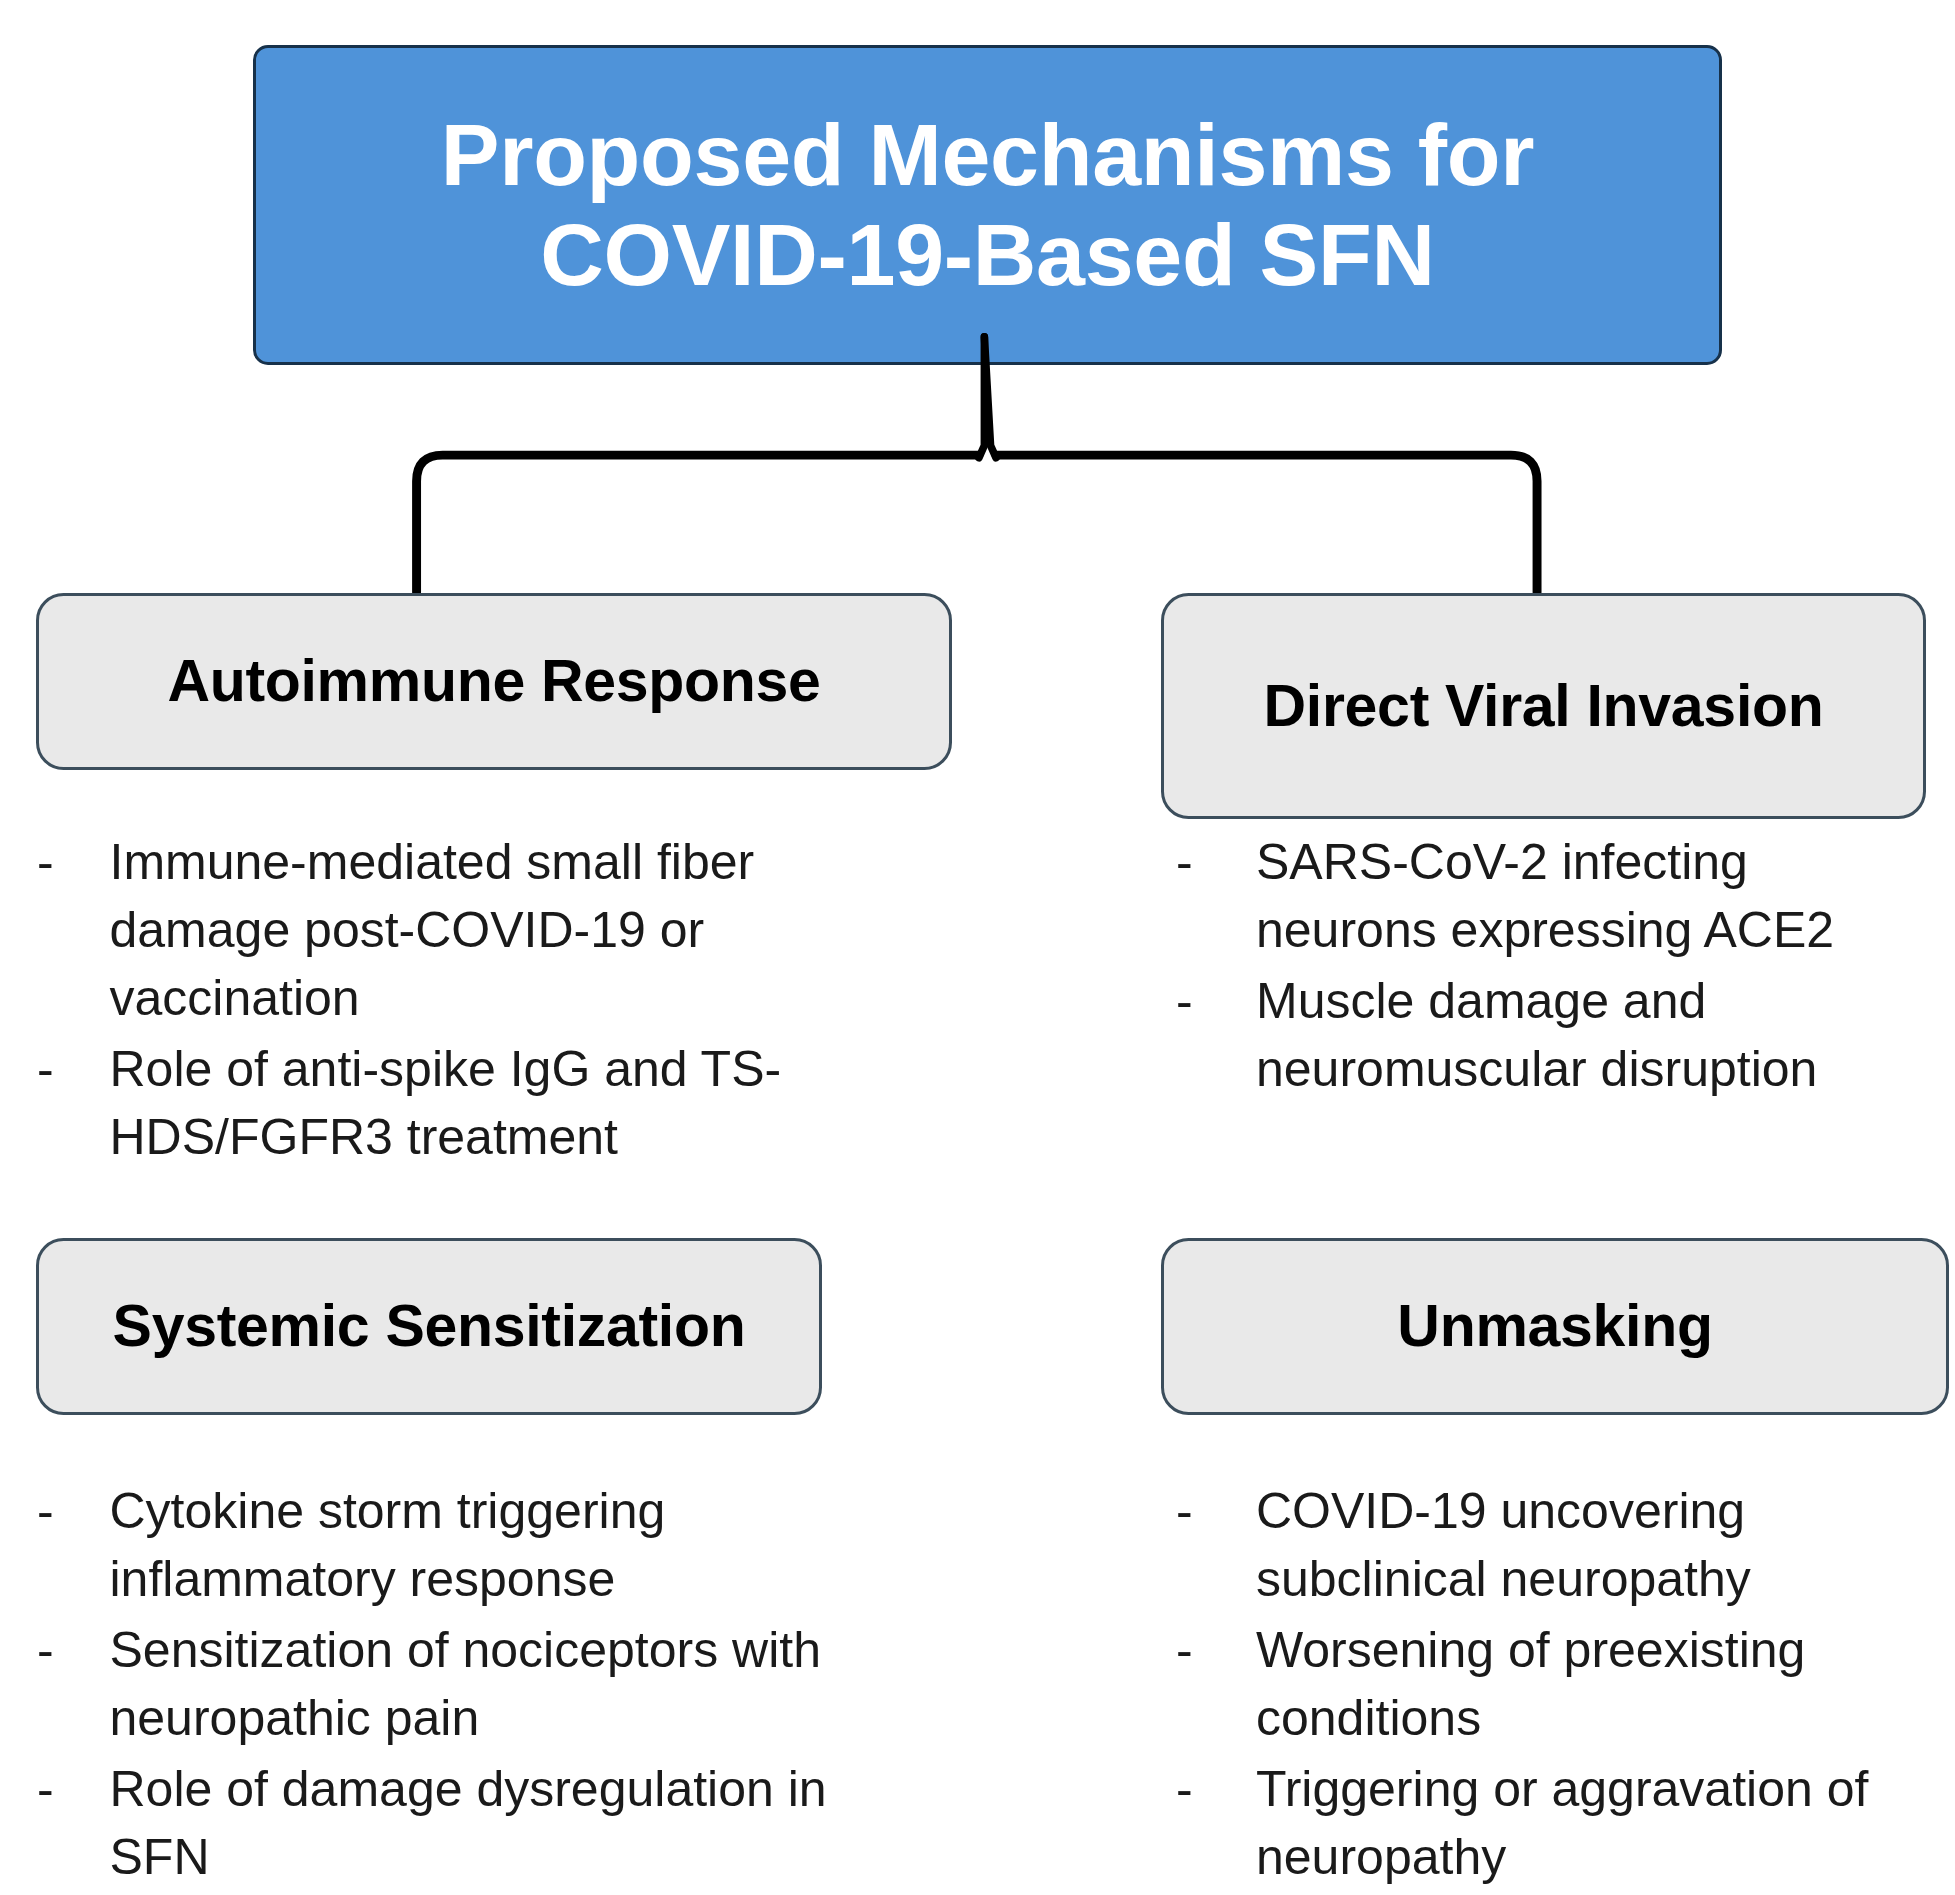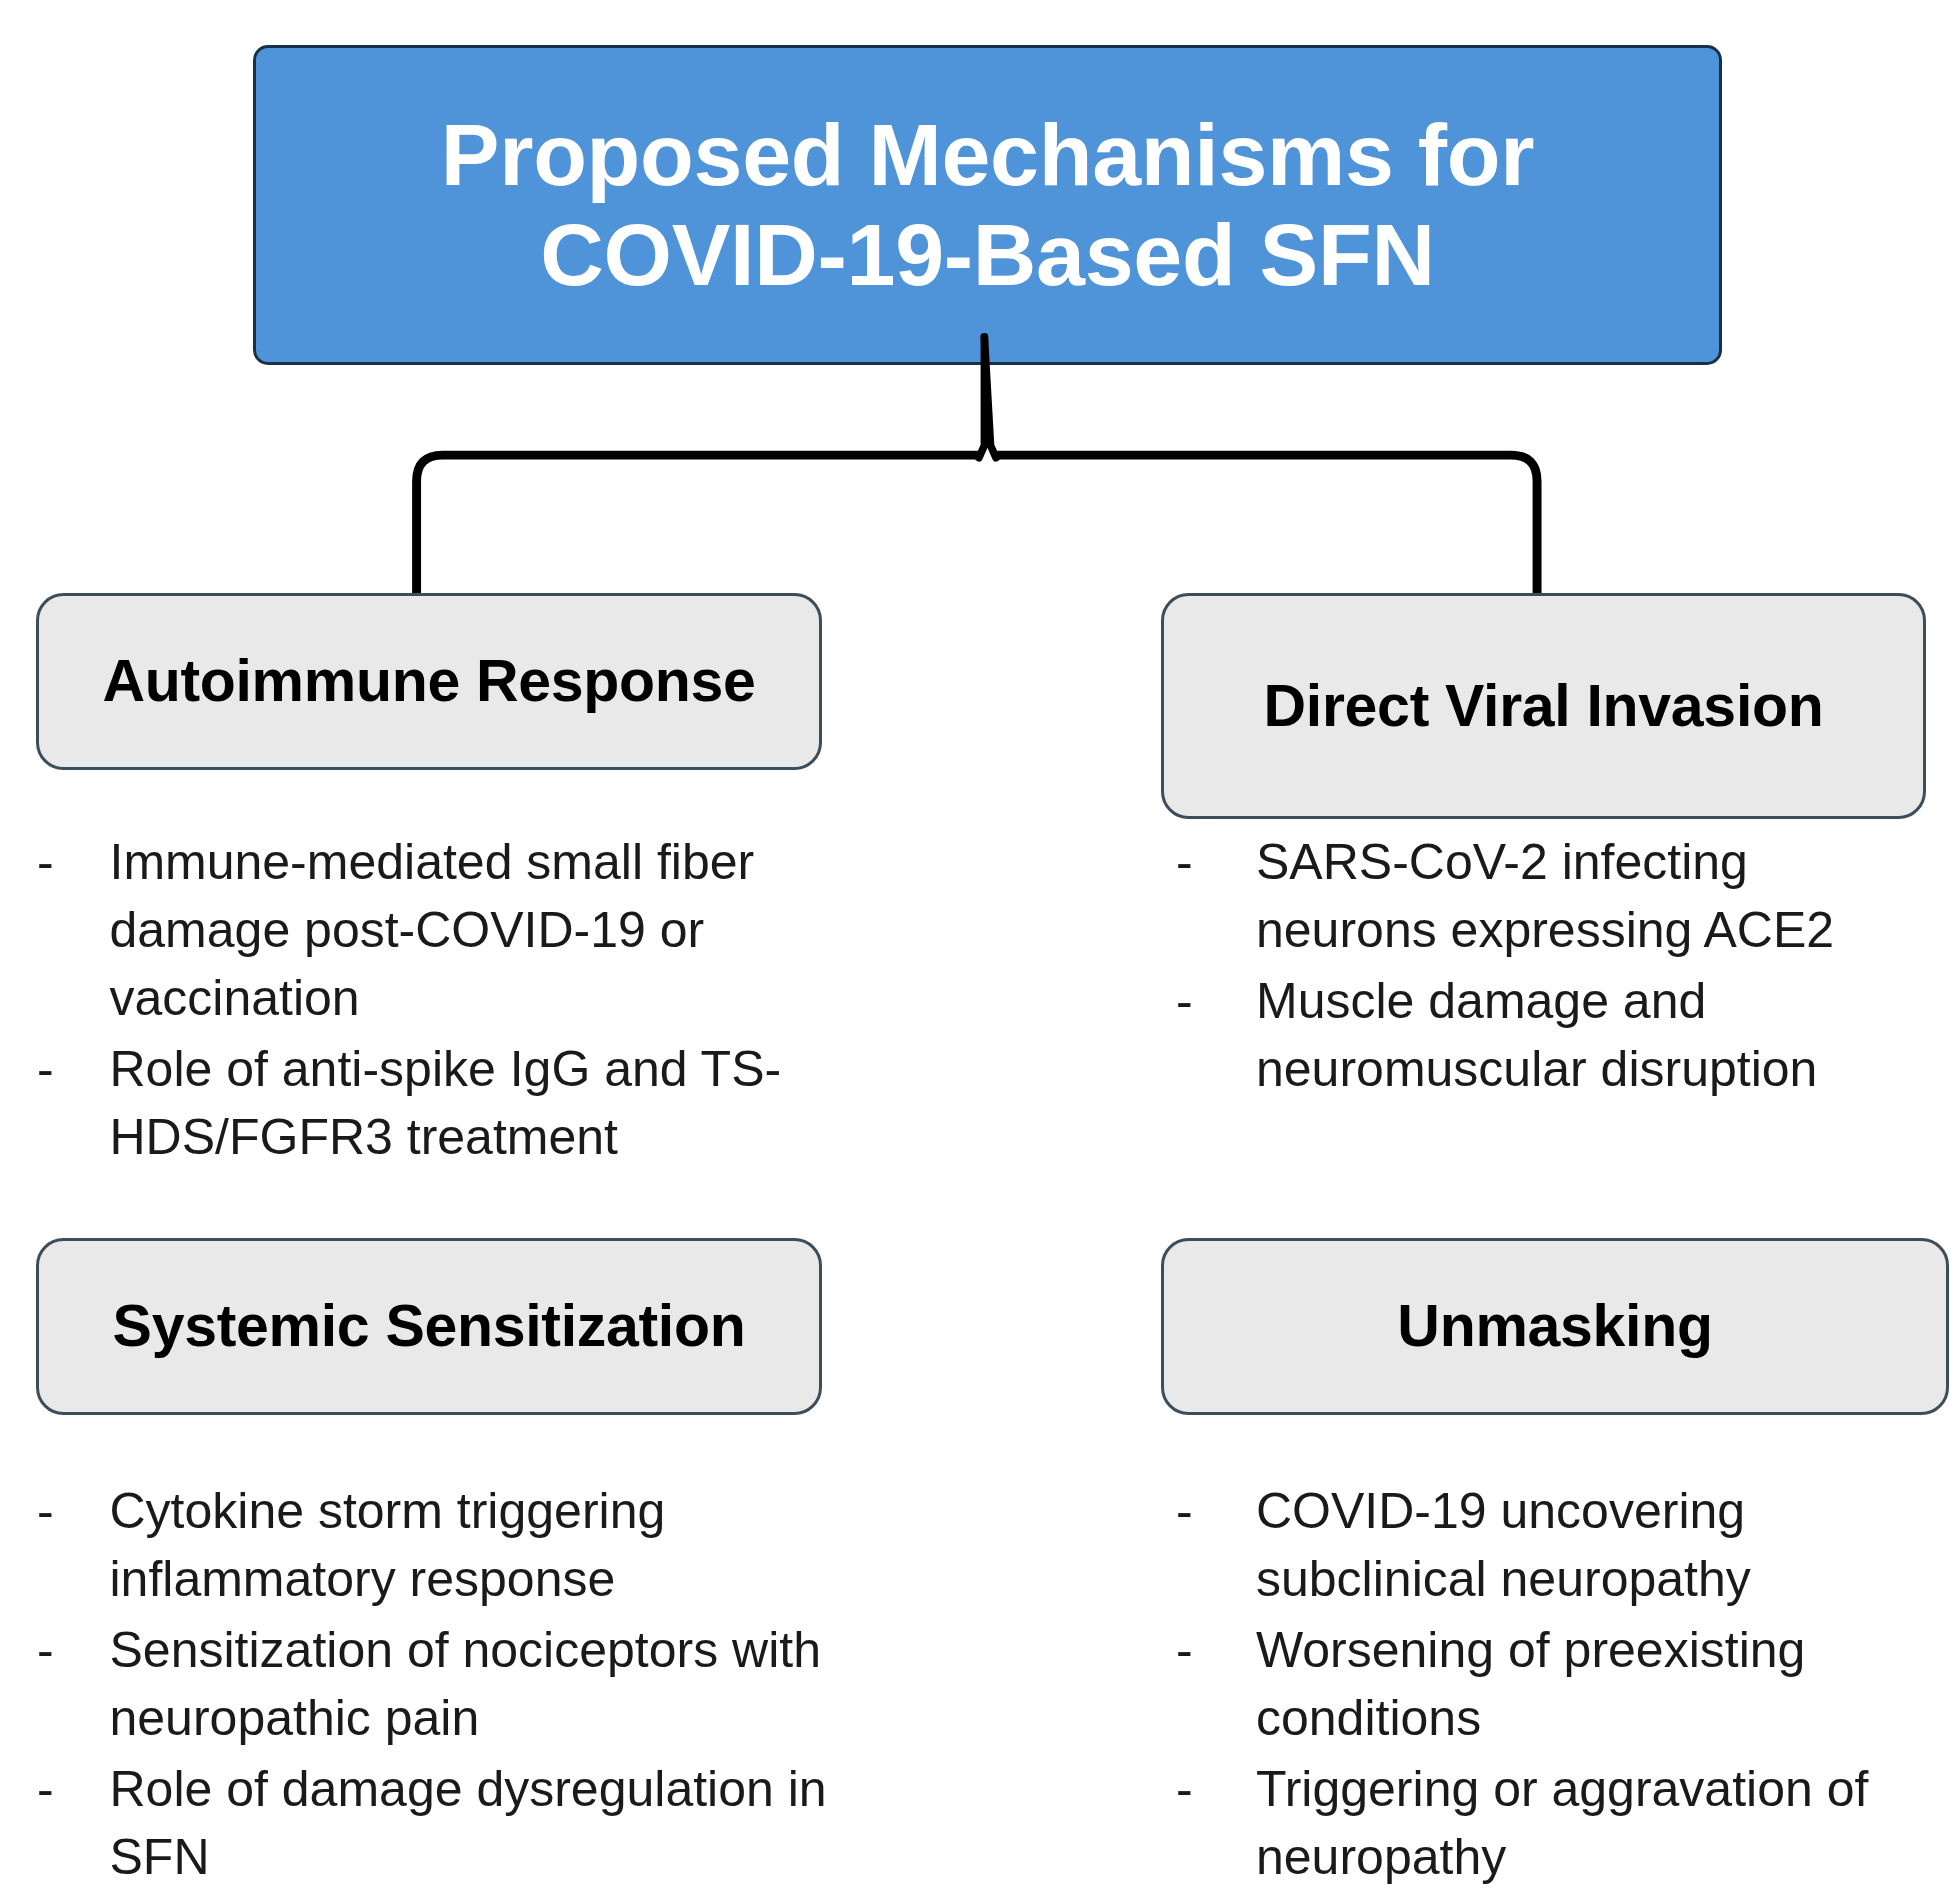--- a/index.html
+++ b/index.html
@@ -71,21 +71,21 @@
   }
   .cat-title {
     color: #000000;
     font-size: 59px;
     font-weight: 700;
     letter-spacing: -0.3px;
     text-align: center;
     line-height: 1.1;
   }
 
-  .box-tl { left: 36px;   top: 593px;  width: 786px; height: 177px; }
+  .box-tl { left: 36px;   top: 593px;  width: 916px; height: 177px; }
   .box-tr { left: 1161px; top: 593px;  width: 765px; height: 226px; }
   .box-bl { left: 36px;   top: 1238px; width: 786px; height: 177px; }
   .box-br { left: 1161px; top: 1238px; width: 788px; height: 177px; }
 
   
   .bullets {
     position: absolute;
     font-size: 50px;
     line-height: 1.36;
     color: #1a1a1a;

